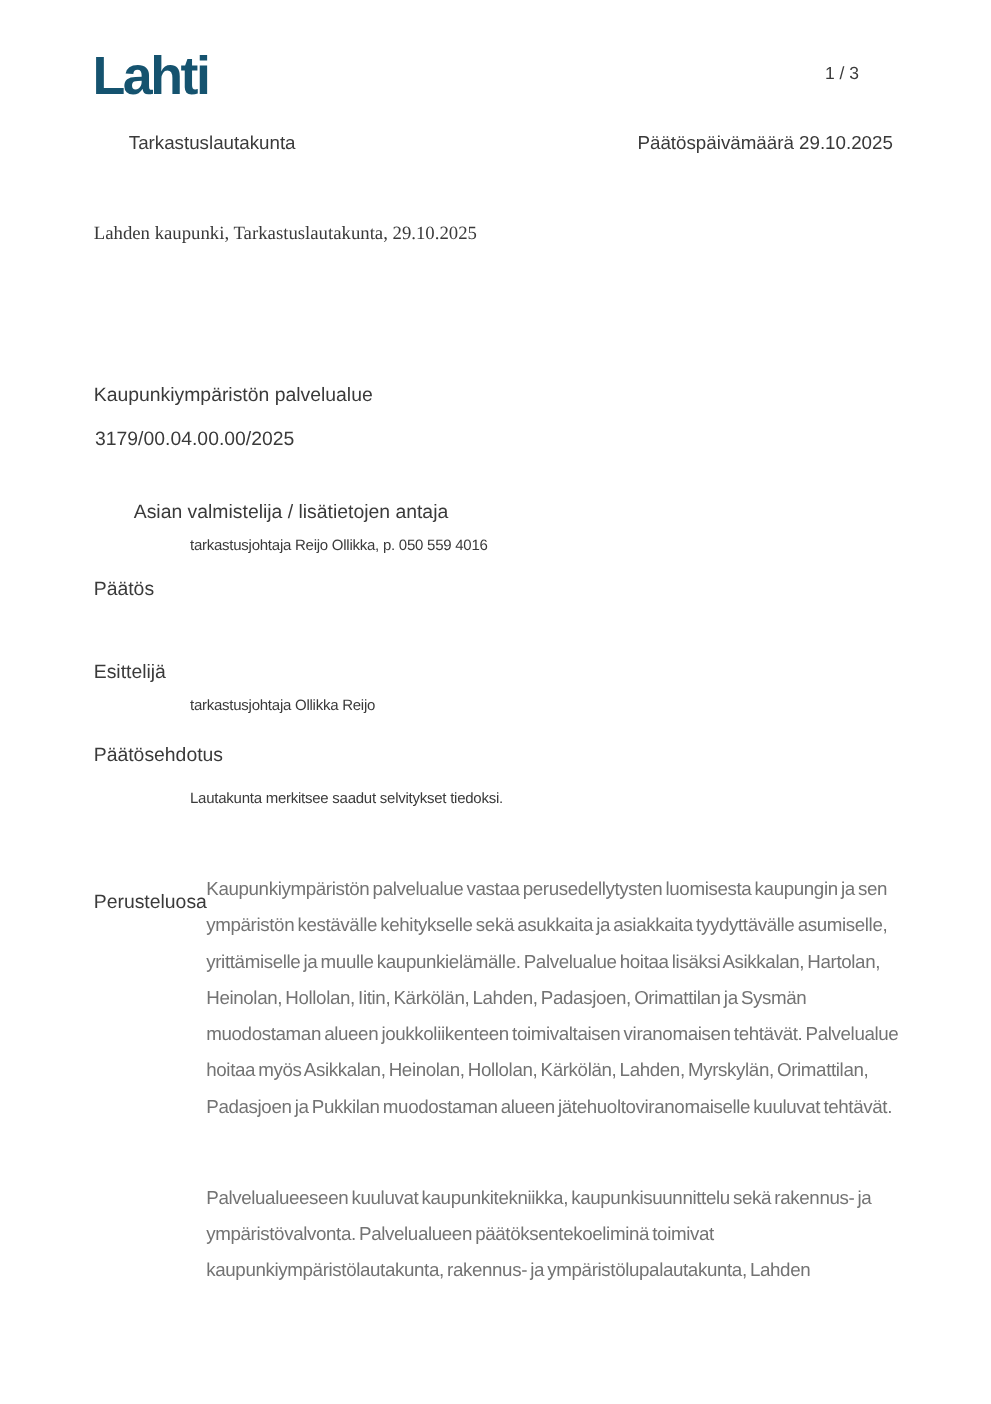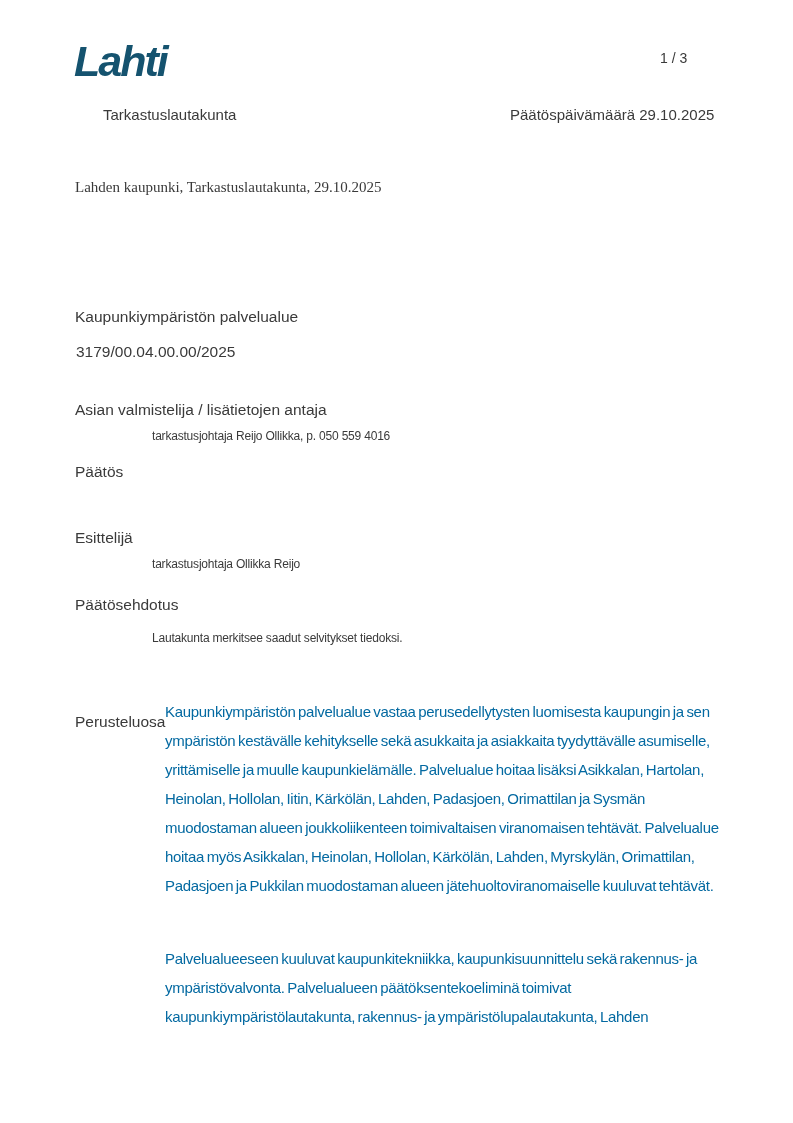--- a/index.html
+++ b/index.html
@@ -19,21 +19,20 @@
   .abs { position: absolute; }
 
   .logo {
     left: 74px;
     top: 40px;
     font-size: 43px;
     font-weight: 800;
     letter-spacing: -2px;
     color: #15536f;
     line-height: 1;
-    font-style: italic;
   }
   .page-number {
     left: 660px;
     top: 50px;
     width: 60px;
     font-size: 14px;
     color: #3a3a3a;
   }
   .committee {
     left: 75px;
@@ -58,37 +57,37 @@
     font-size: 15.5px;
   }
   .case-number {
     left: 76px;
     top: 343px;
     font-size: 15.5px;
   }
   .sec-label { left: 75px; font-size: 15.5px; }
   .sec-value { left: 152px; font-size: 12px; letter-spacing: -0.2px; }
 
-  .lbl-preparer   { top: 401px; }
+  .lbl-preparer   { top: 401px; margin-left: 32px; }
   .val-preparer   { top: 429px; }
   .lbl-decision   { top: 463px; }
   .lbl-presenter  { top: 529px; }
   .val-presenter  { top: 557px; }
   .lbl-proposal   { top: 596px; }
   .val-proposal   { top: 631px; }
   .lbl-rationale  { top: 713px; text-align: center; }
 
   .paragraph {
     left: 165px;
     width: 556px;
     font-size: 15px;
     letter-spacing: -0.3px;
     word-spacing: -1.3px;
     line-height: 29px;
-    color: #0369a1;
+    color: #737373;
     text-align: left;
   }
   .para-1 { top: 697px; }
   .para-2 { top: 944px; }
 </style>
 </head>
 <body>
 
 <div class="page">
 

